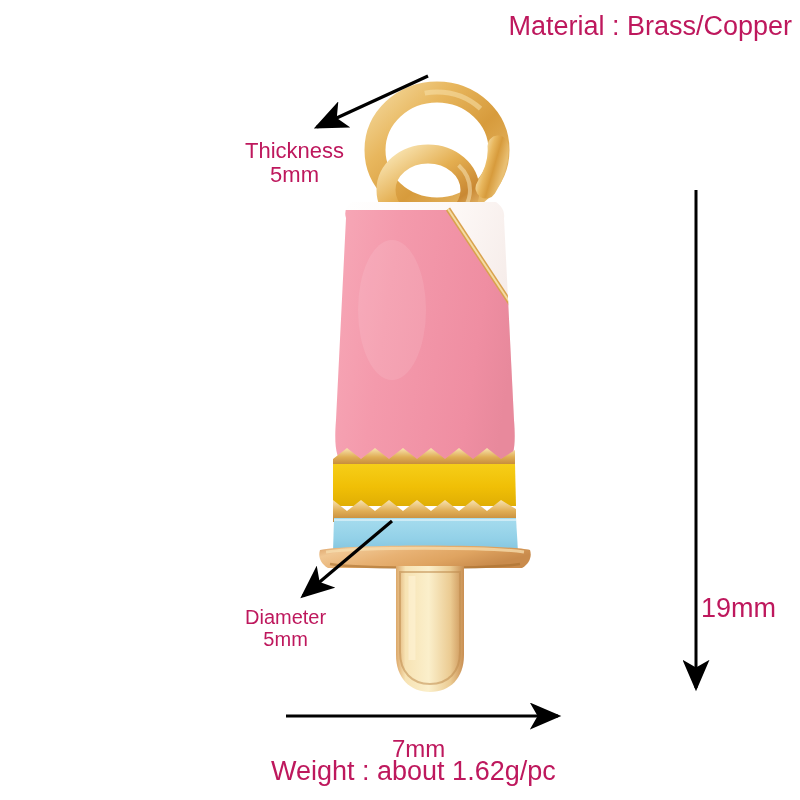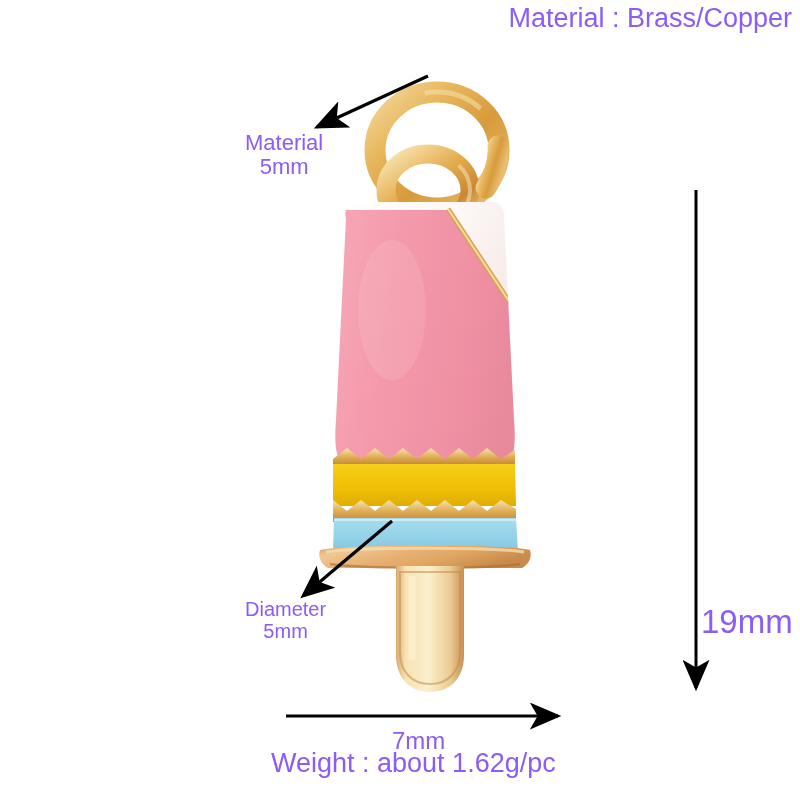--- a/index.html
+++ b/index.html
@@ -13,23 +13,24 @@
     width: 800px;
     height: 800px;
     background: #ffffff;
     overflow: hidden;
     font-family: "Liberation Sans", sans-serif;
     color: #1c1c1c;
   }
   .anno-text {
     position: absolute;
     font-family: "Liberation Sans", sans-serif;
-    color: #8b5cf6;
+    color: #be185d;
     white-space: nowrap;
     line-height: 1.08;
+    margin-top: 8px;
   }
   #material-label {
     top: 4px;
     right: 8px;
     font-size: 27px;
   }
   #diameter-label {
     left: 245px;
     top: 131px;
     font-size: 22px;
@@ -48,22 +49,22 @@
     top: 728px;
     font-size: 24px;
   }
   #weight-label {
     left: 271px;
     top: 749px;
     font-size: 27px;
   }
   #height-label {
     left: 701px;
-    top: 604px;
-    font-size: 33px;
+    top: 586px;
+    font-size: 27px;
   }
   svg.overlay {
     position: absolute;
     left: 0;
     top: 0;
     width: 800px;
     height: 800px;
     overflow: visible;
   }
   
@@ -215,21 +216,21 @@
     <line x1="392" y1="521" x2="303" y2="596" stroke="#000000" stroke-width="3.2" marker-end="url(#ah)"></line>
 
     <line x1="696" y1="190" x2="696" y2="688" stroke="#000000" stroke-width="3" marker-end="url(#ah)"></line>
 
     <line x1="286" y1="716" x2="558" y2="716" stroke="#000000" stroke-width="3" marker-end="url(#ah)"></line>
   </svg>
 
   <div class="anno-text" id="material-label">Material : Brass/Copper</div>
 
   <div class="anno-text" id="diameter-label">
-    <span>Material</span>
+    <span>Thickness</span>
     <span class="ln2">5mm</span>
   </div>
 
   <div class="anno-text" id="thickness-label">
     <span>Diameter</span>
     <span class="ln2">5mm</span>
   </div>
 
   <div class="anno-text" id="width-label">7mm</div>
 

